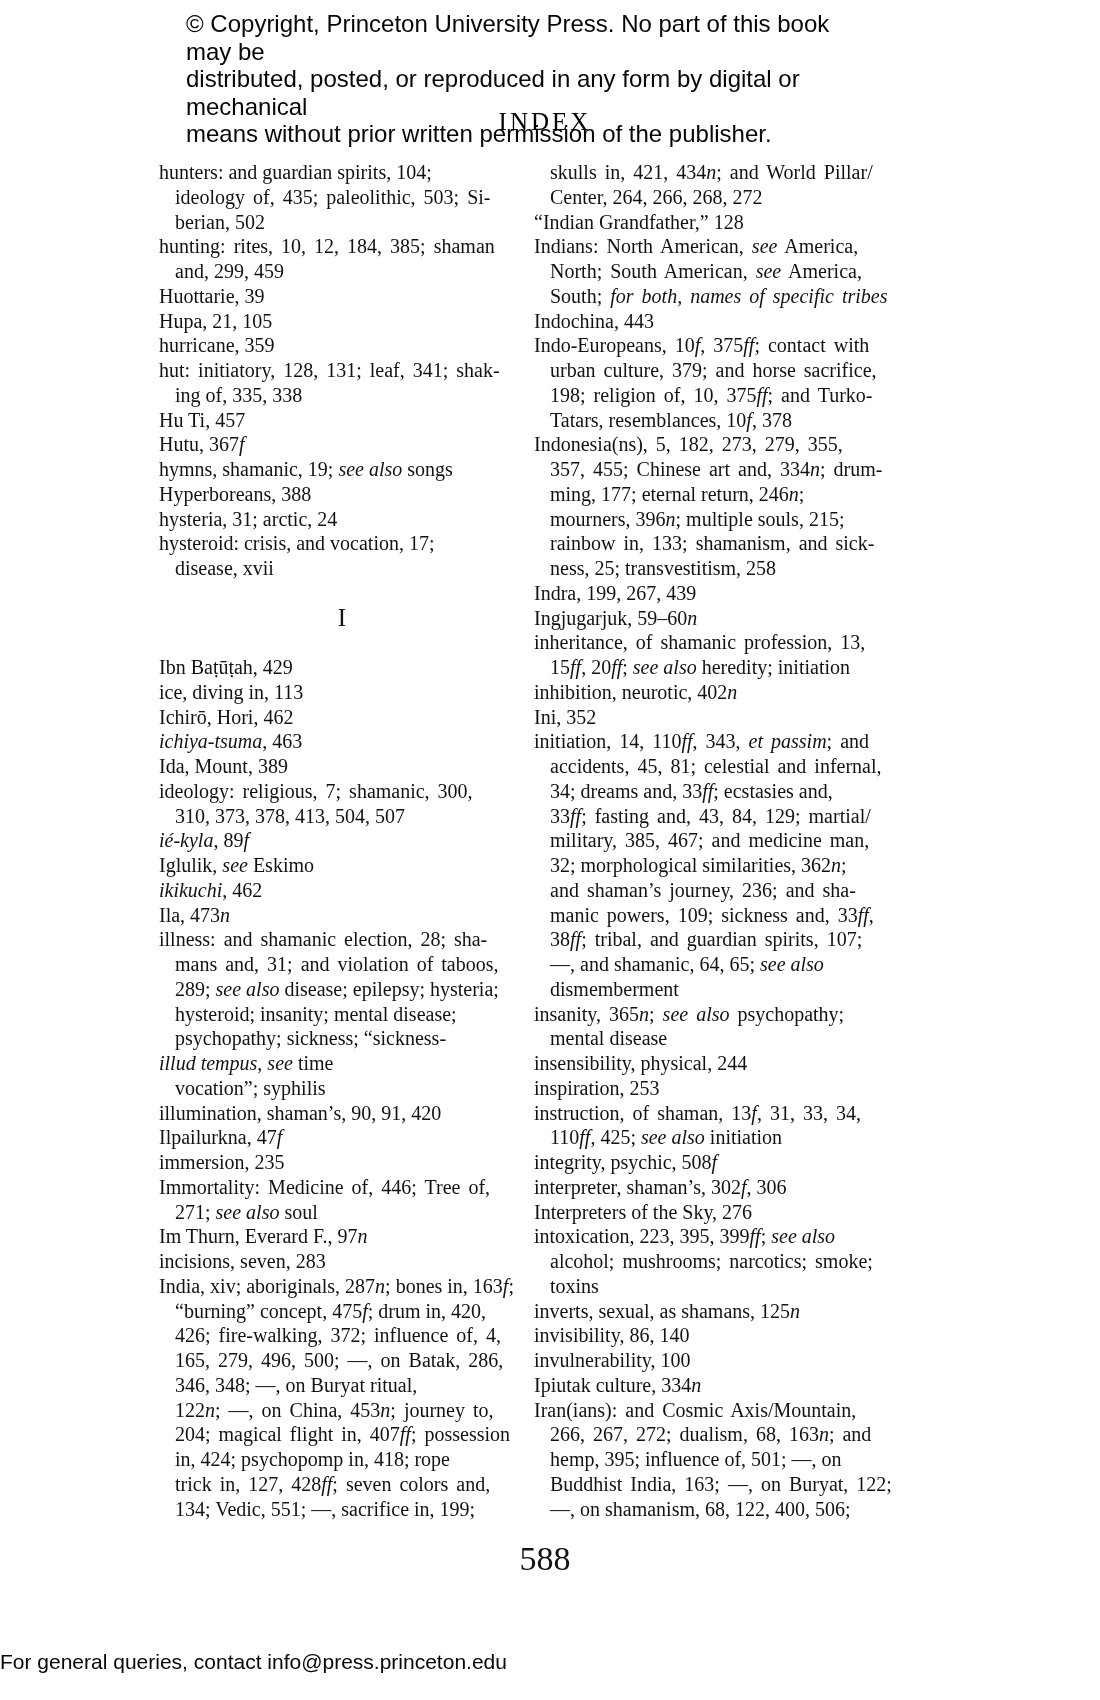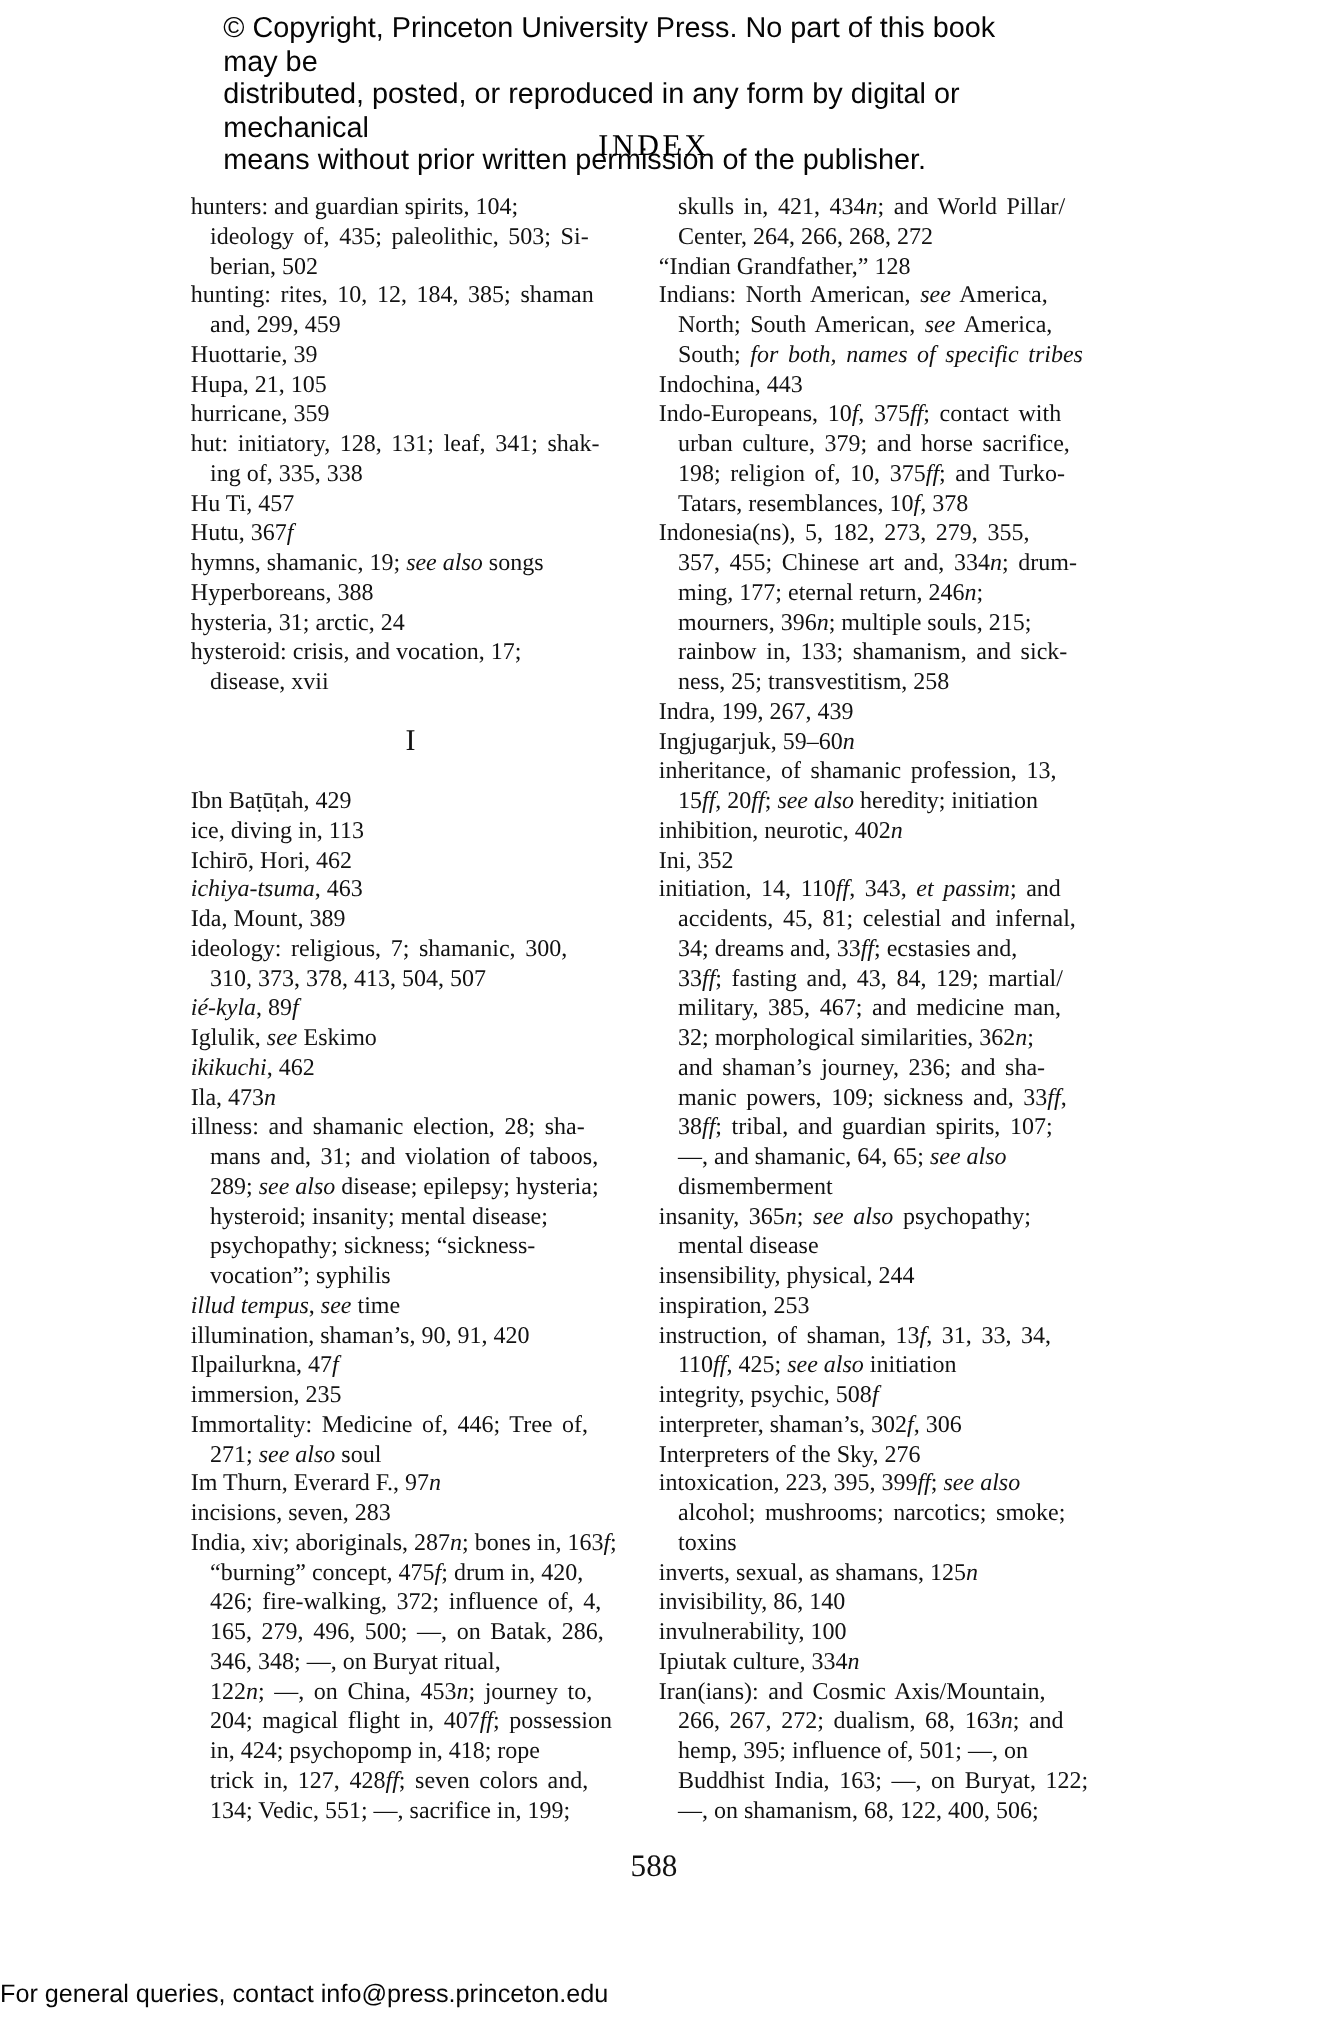--- a/index.html
+++ b/index.html
@@ -14,29 +14,29 @@
     font-size:24px; line-height:27.5px; color:#060606;
   }
   .index-title {
     position:absolute; left:115px; top:108px; width:860px;
     text-align:center; font-size:25px; letter-spacing:3px; color:#000000;
   }
   .col {
     position:absolute; top:160px; font-size:20px; line-height:24.75px;
   }
   .col-left  { left:127px; width:366px;margin-left:32px; }
-  .col-right { left:549px; width:408px;font-family:Liberation Serif, serif; }
+  .col-right { left:534px; width:408px;font-family:Liberation Serif, serif; }
   .line { height:24.75px; white-space:nowrap; }
   .line.indent { padding-left:16px; }
   .line.just { word-spacing:3px; }
   .line.sect { text-align:center; font-size:25px; }
   .line.blank { }
   .page-number {
     position:absolute; top:1540px; left:115px; width:860px;
-    text-align:center; font-size:26px; color:#121212;
+    text-align:center; font-size:34px; color:#121212;
   }
   .footer {
     position:absolute; top:1650px; left:0; width:1020px; text-align:left;
     font-family:"Liberation Sans","DejaVu Sans",sans-serif;
     font-size:21px; color:#060606;
   }
   i { font-style:italic; }
 </style>
 </head>
 <body>
@@ -81,22 +81,22 @@
       <div class="line indent">310, 373, 378, 413, 504, 507</div>
       <div class="line"><i>ié-kyla</i>, 89<i>f</i></div>
       <div class="line">Iglulik, <i>see</i> Eskimo</div>
       <div class="line"><i>ikikuchi</i>, 462</div>
       <div class="line">Ila, 473<i>n</i></div>
       <div class="line just">illness: and shamanic election, 28; sha-</div>
       <div class="line indent just">mans and, 31; and violation of taboos,</div>
       <div class="line indent">289; <i>see also</i> disease; epilepsy; hysteria;</div>
       <div class="line indent">hysteroid; insanity; mental disease;</div>
       <div class="line indent">psychopathy; sickness; “sickness-</div>
+      <div class="line"><i>illud tempus</i>, <i>see</i> time</div>
       <div class="line indent">vocation”; syphilis</div>
-      <div class="line"><i>illud tempus</i>, <i>see</i> time</div>
       <div class="line">illumination, shaman’s, 90, 91, 420</div>
       <div class="line">Ilpailurkna, 47<i>f</i></div>
       <div class="line">immersion, 235</div>
       <div class="line just">Immortality: Medicine of, 446; Tree of,</div>
       <div class="line indent">271; <i>see also</i> soul</div>
       <div class="line">Im Thurn, Everard F., 97<i>n</i></div>
       <div class="line">incisions, seven, 283</div>
       <div class="line">India, xiv; aboriginals, 287<i>n</i>; bones in, 163<i>f</i>;</div>
       <div class="line indent">“burning” concept, 475<i>f</i>; drum in, 420,</div>
       <div class="line indent just">426; fire-walking, 372; influence of, 4,</div>

